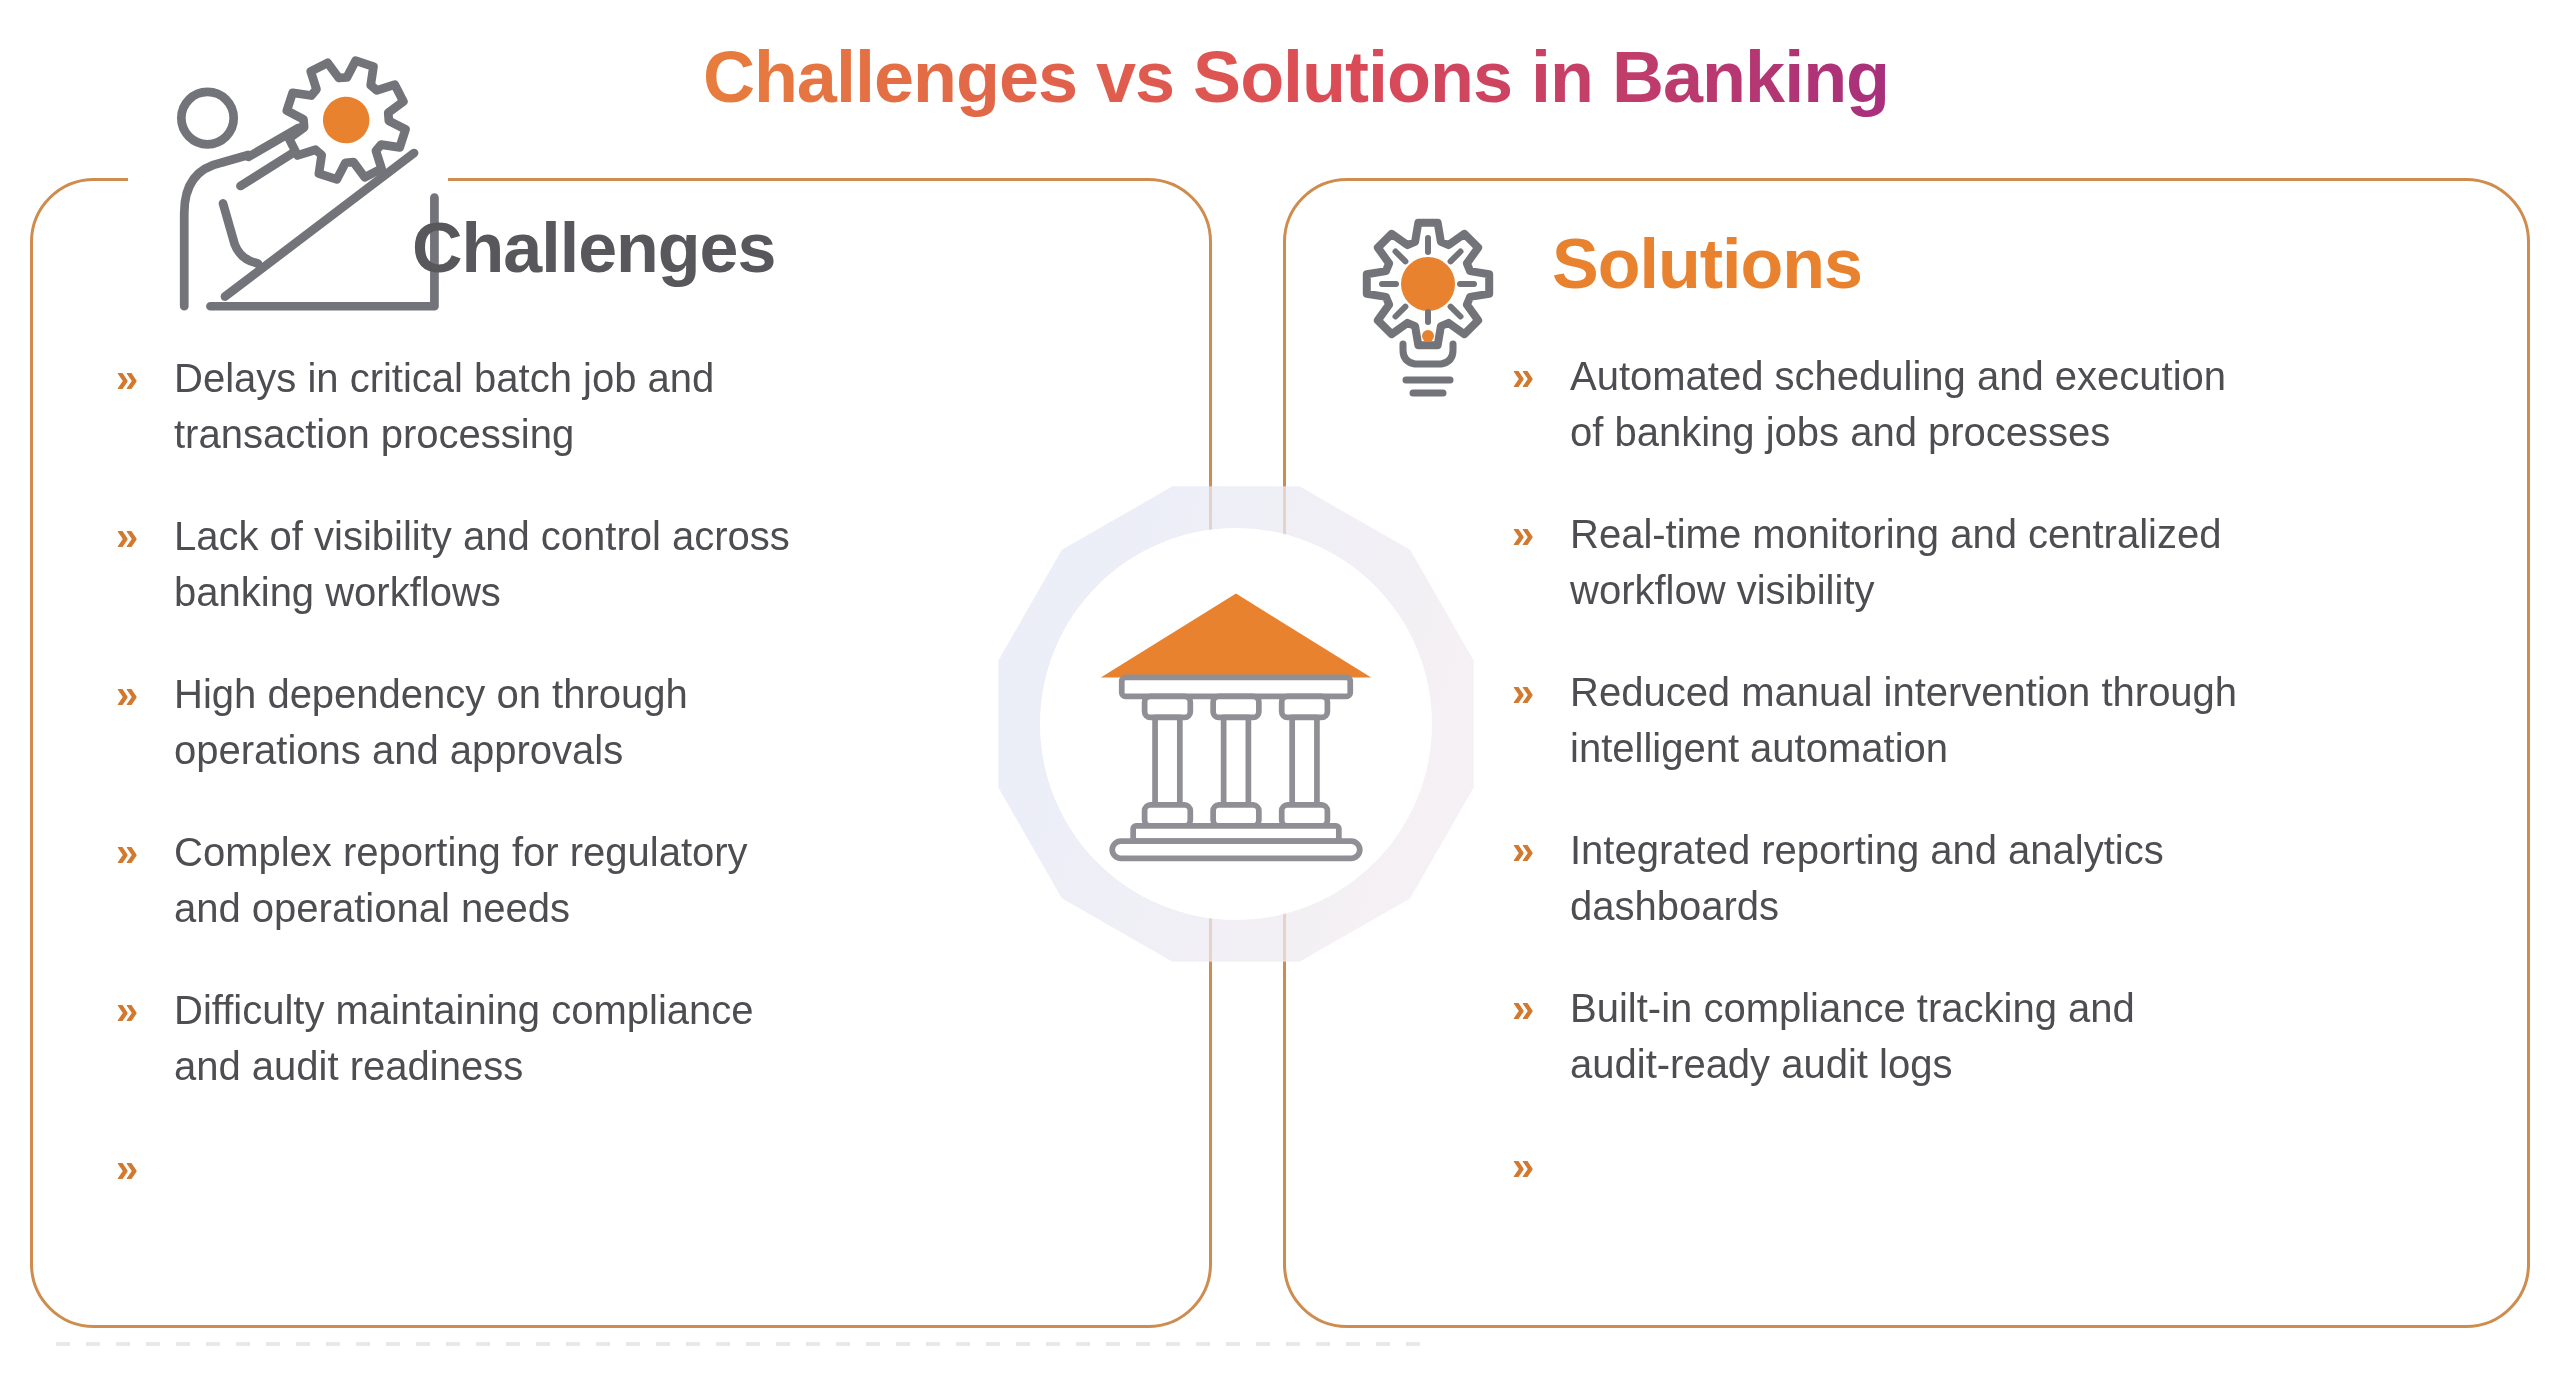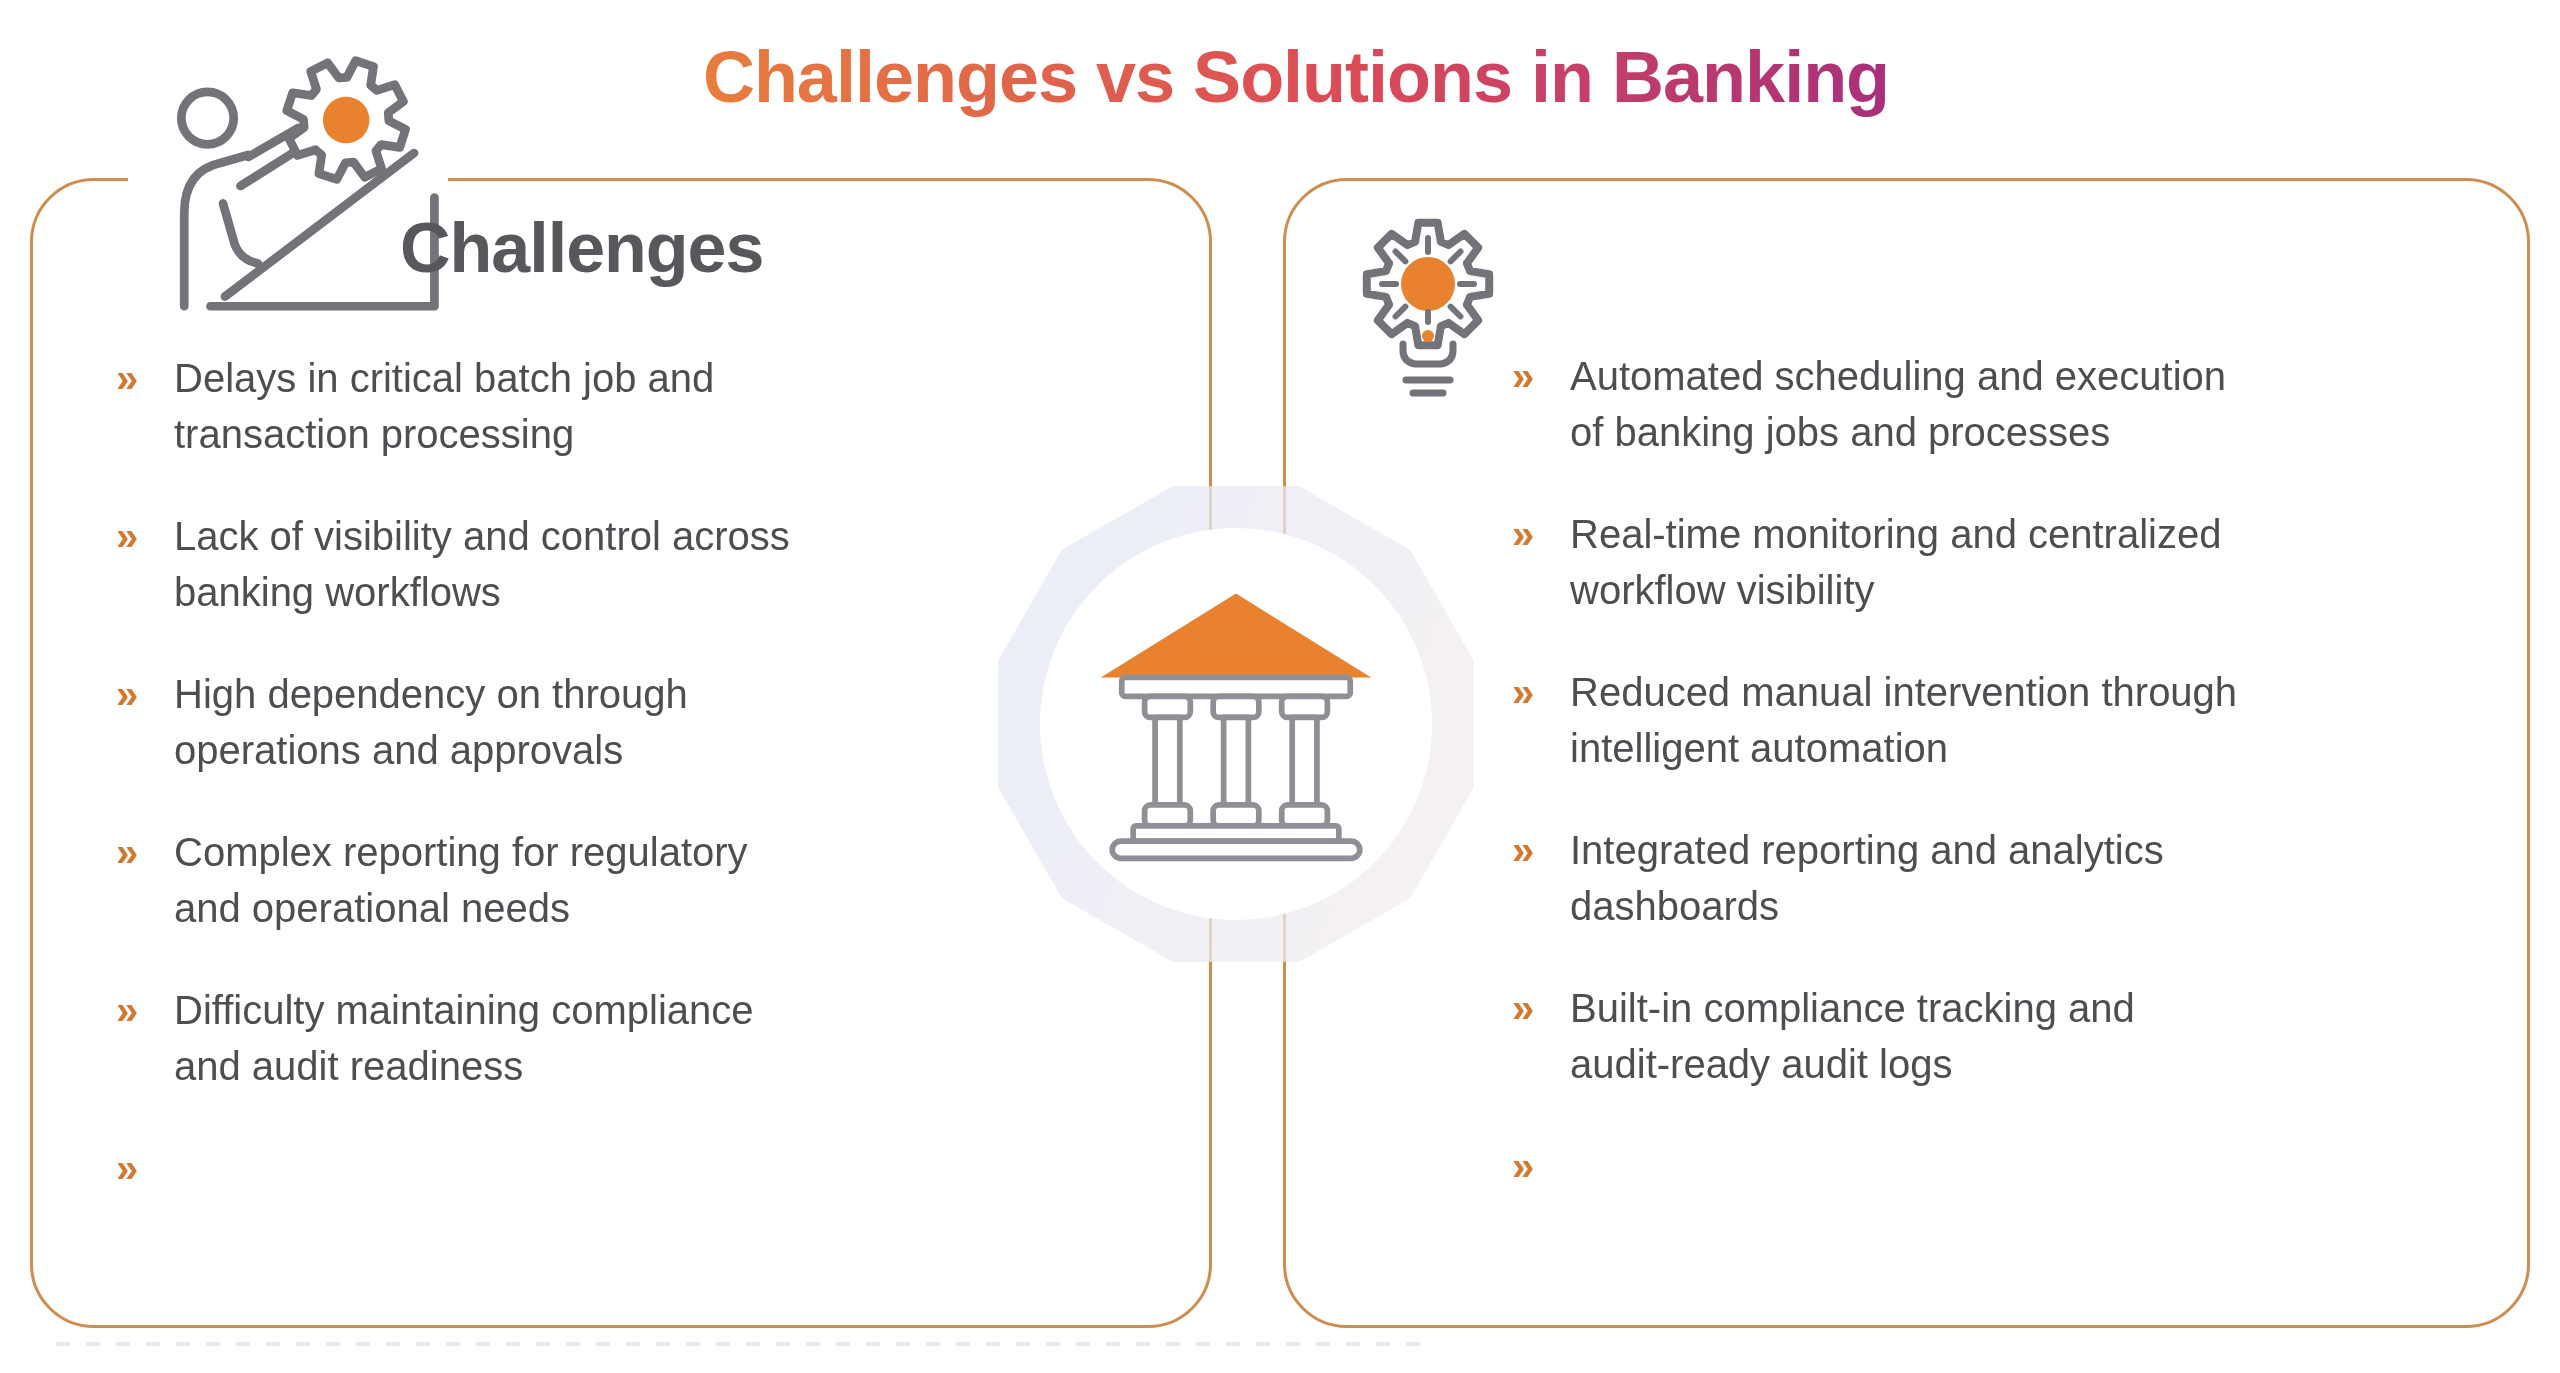--- a/index.html
+++ b/index.html
@@ -11,21 +11,21 @@
          background:linear-gradient(90deg,#E8813B 25%,#DB4B57 52%,#A12C80 76%);
          -webkit-background-clip:text;background-clip:text;
          -webkit-text-fill-color:transparent;color:transparent}
 
   .panel{position:absolute;top:178px;height:1150px;border:3px solid #CE8C4E;
          border-radius:64px;background:#fff;box-sizing:border-box}
   .panel-left{left:30px;width:1182px}
   .panel-right{left:1283px;width:1247px}
 
   .heading{position:absolute;margin:0;font-weight:bold;font-size:70px;color:#57575C;letter-spacing:-1px}
-  .heading-challenges{left:400px;top:208px}
+  .heading-challenges{left:412px;top:208px}
   .heading-solutions{left:1552px;top:224px;color:#E8822E}
 
   .list{position:absolute;list-style:none;margin:0;padding:0}
   .list-left{left:116px;top:350px;width:1050px}
   .list-right{left:1512px;top:348px;width:1010px}
   .list li{display:flex;align-items:flex-start;gap:24px;margin-bottom:46px;
            font-size:40px;line-height:56px;color:#4D4D52}
   .mk{color:#D2792F;font-weight:bold;flex:0 0 34px}
   .tx{white-space:pre-line}
 
@@ -111,20 +111,21 @@
       <circle cx="0" cy="48" r="6" fill="#E8822E"></circle>
       <g fill="none" stroke="#73737A" stroke-width="7" stroke-linecap="round">
         <path d="M-25 56 v6 q0 12 12 14 h26 q12 -2 12 -14 v-6"></path>
         <line x1="-22" y1="92" x2="22" y2="92"></line>
         <line x1="-15" y1="105" x2="15" y2="105"></line>
       </g>
     </svg>
   </div>
 
   <h2 class="heading heading-challenges">Challenges</h2>
+  <h2 class="heading heading-solutions">Solutions</h2>
 
   <ul class="list list-left">
     <li>
       <span class="mk">»</span>
       <span class="tx">Delays in critical batch job and
 transaction processing</span>
       </li>
     <li>
       <span class="mk">»</span>
       <span class="tx">Lack of visibility and control across

